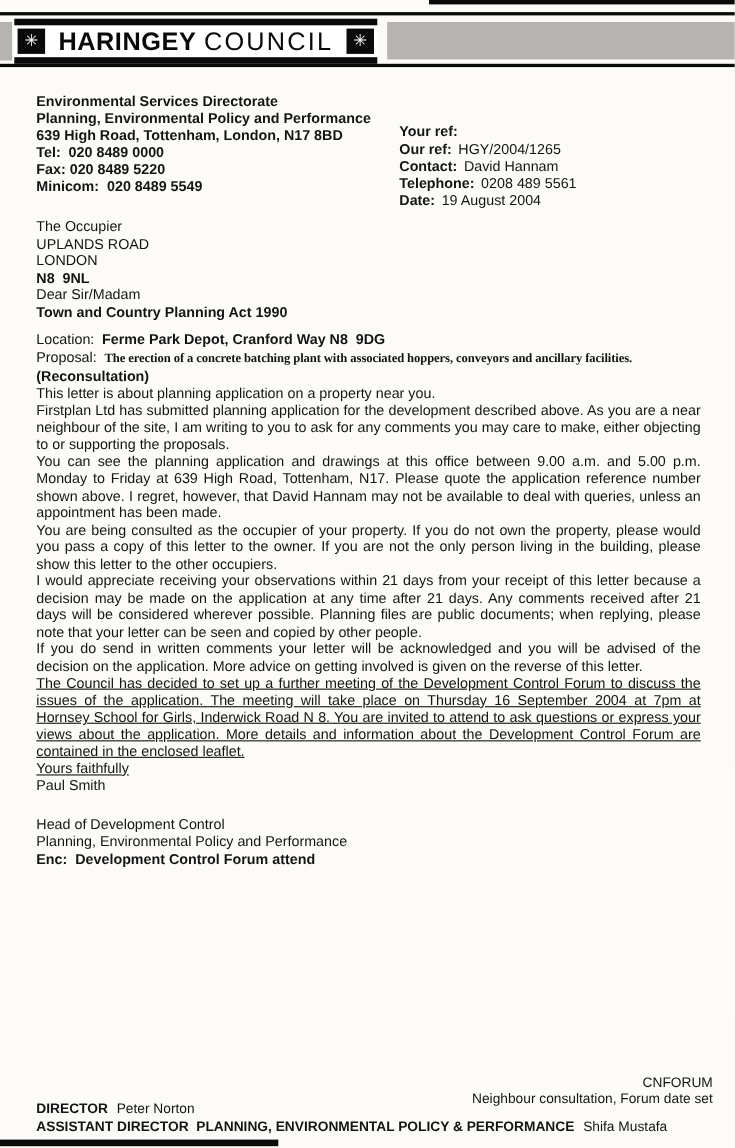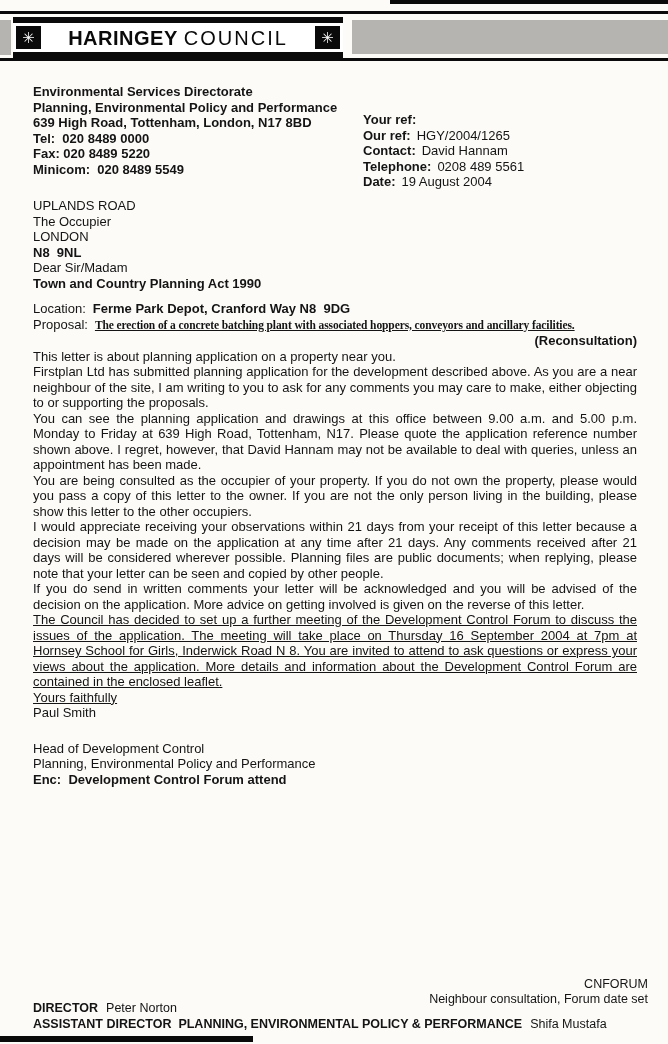--- a/index.html
+++ b/index.html
@@ -25,44 +25,44 @@
     box-sizing:border-box; background:#fff;
     border-top:6px solid #0a0a0a; border-bottom:6px solid #0a0a0a;
     display:flex; align-items:center; justify-content:space-between;
     padding:0 3px;
   }
   .flower-sq {
     width:25px; height:23px; background:#0a0a0a; color:#fff;
     display:flex; align-items:center; justify-content:center;
     font-size:15px; line-height:1; flex:0 0 auto;
   }
-  .logo-text { white-space:nowrap; font-size:20px; line-height:1; letter-spacing:0.5px; color:#0a0a0a; }
+  .logo-text { white-space:nowrap; font-size:23px; line-height:1; letter-spacing:0.5px; color:#0a0a0a; }
   .logo-text .heavy { font-weight:700; }
   .logo-text .light { font-weight:400; letter-spacing:2px; }
   
   .content { position:absolute; left:33px; right:31px; top:82px; font-size:13px; line-height:15.5px; }
   .content p, .content div.blk { margin:0; }
   .addr-row { position:relative; height:106px; }
   .col-sender { position:absolute; left:0; top:2px; }
   .col-refs { position:absolute; left:307px; top:30px; }
   .pre { white-space:pre-wrap;font-weight:bold; }
   .ref-row { display:flex;margin-left:23px; }
   .ref-label { font-weight:bold; margin-right:6px; white-space:pre; }
   .recipient { margin-top:10px; }
   .salutation { margin-top:9px; }
   .subject { margin-top:14px; font-weight:bold; }
   .location-block { margin-top:10px; }
   .loc-line { white-space:nowrap; overflow:hidden; }
   .loc-label { margin-right:7px;text-align:right; }
   .loc-value { font-weight:bold; white-space:pre; }
   .proposal-value {
     font-family:"Liberation Serif", serif; font-weight:bold;
-    font-size:11.5px; letter-spacing:-0.1px;text-decoration:underline;
+    font-size:11.5px; letter-spacing:-0.1px;
   }
-  .reconsult { font-weight:bold;text-align:right; }
+  .reconsult { font-weight:bold; }
   .para { text-align:justify; }
   .intro { margin-top:12px; }
   .p1 { margin-top:12px; }
   .p2 { margin-top:14px; }
   .p3 { margin-top:13px; }
   .p4 { margin-top:12px; }
   .p5 { margin-top:10px; }
   .p6 { margin-top:12px; text-decoration:underline; }
   .closing { margin-top:8px;text-decoration:underline; }
   .sig-name { margin-top:18px; }
@@ -120,22 +120,22 @@
             <span class="ref-value">0208 489 5561</span>
           </div>
         <div class="ref-row">
             <span class="ref-label">Date:</span>
             <span class="ref-value">19 August 2004</span>
           </div>
       </div>
     </div>
 
     <div class="recipient">
+      <div class="blk">The Occupier</div>
       <div class="blk">UPLANDS ROAD</div>
-      <div class="blk">The Occupier</div>
       <div class="blk">LONDON</div>
       <div class="blk pre">N8  9NL</div>
     </div>
 
     <p class="salutation">Dear Sir/Madam</p>
 
     <p class="subject">Town and Country Planning Act 1990</p>
 
     <div class="location-block">
       <div class="loc-line"><span class="loc-label">Location:</span><span class="loc-value">Ferme Park Depot, Cranford Way N8  9DG</span></div>

